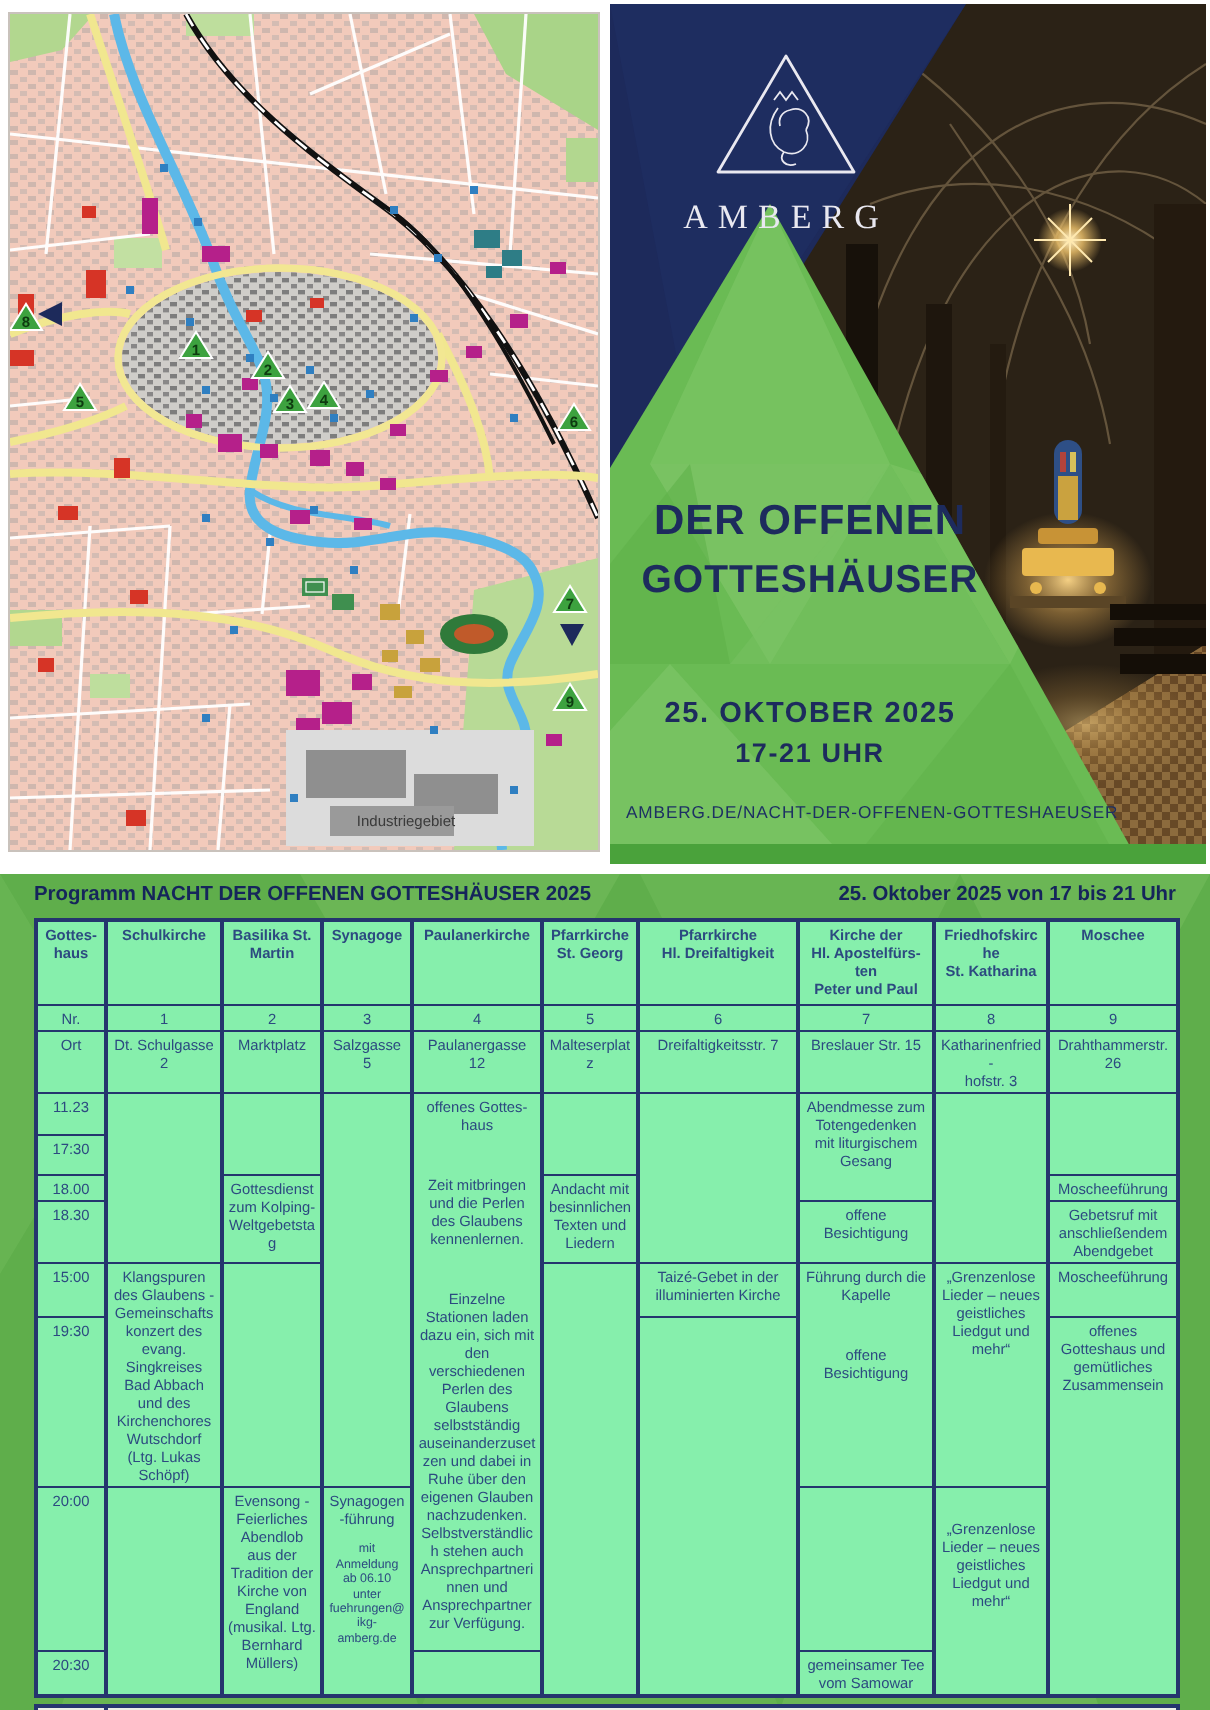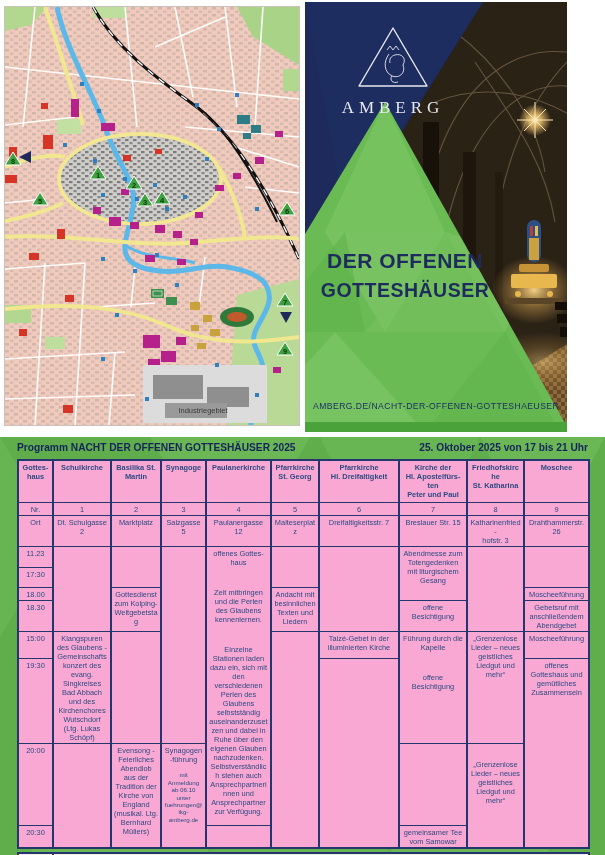--- a/index.html
+++ b/index.html
@@ -4,40 +4,40 @@
 <style>
   * { margin:0; padding:0; box-sizing:border-box; }
   body { font-family:"Liberation Sans", sans-serif; background:#fff; }
   .page { position:relative; width:605px; height:855px; background:#ffffff; overflow:hidden; }
 
   
   .map-panel { position:absolute; left:4px; top:6px; width:296px; height:420px; border:1px solid #c9c2bc; background:#f2cabb; }
   .map-panel svg { display:block; }
 
   
-  .flyer-panel { position:absolute; left:305px; top:2px; width:262px; height:430px; overflow:hidden; }
+  .flyer-panel { position:absolute; left:305px; top:2px; width:298px; height:430px; overflow:hidden; }
   .flyer-layer { position:absolute; left:0; top:0; width:298px; height:430px; }
   .flyer-logo-block { position:absolute; left:0px; top:22px; width:176px; text-align:center; z-index:4; }
   .flyer-logo-text { margin-top:4px; color:#e9e8f0; font-family:"Liberation Serif", serif; font-size:17px; letter-spacing:5px; }
   .flyer-headline { position:absolute; left:0; top:244px; width:200px; text-align:center; z-index:5; color:#1d2b5d; font-weight:bold; }
   .hl1 { font-size:22px; letter-spacing:1px; line-height:1.35; }
   .hl2 { font-size:21px; letter-spacing:0.5px; line-height:1.45; }
   .hl3 { font-size:19.5px; letter-spacing:0.5px; line-height:1.5; }
   .flyer-date { position:absolute; left:0; top:347px; width:200px; text-align:center; z-index:5; color:#1d2b5d; font-weight:bold; }
   .fd1 { font-size:14.5px; letter-spacing:0.8px; }
   .fd2 { font-size:13.5px; margin-top:4px; letter-spacing:0.8px; }
   .flyer-url { position:absolute; left:8px; top:399px; z-index:5; color:#1d3063; font-weight:normal; font-size:8.6px; letter-spacing:0.45px; }
 
   
   .program { position:absolute; left:0; top:437px; width:605px; height:418px; }
   .program-bg { position:absolute; left:0; top:0; }
   .program-title-row { position:absolute; left:17px; top:5px; width:571px; display:flex; justify-content:space-between; z-index:3;gap:46px; }
   .program-title-left, .program-title-right { color:#15255b; font-weight:bold; font-size:10.2px; }
   .tbl-wrap { position:absolute; left:17px; top:22px; z-index:3; }
-  table.tbl { border-collapse:collapse; table-layout:fixed; width:571px; background:#f9a8d4; border:2px solid #25356e; }
+  table.tbl { border-collapse:collapse; table-layout:fixed; width:571px; background:#86efac; border:2px solid #25356e; }
   table.tbl td { border:1px solid #25356e; border-left-width:2px; border-right-width:2px;
     padding:2px 2px 1px 2px; font-size:7.4px; line-height:1.22; color:#2c4a80;
     text-align:center; vertical-align:top; overflow:hidden; overflow-wrap:break-word; }
   td.hdr { font-weight:bold; color:#1d3a74; }
   td.ort-row { border-bottom-width:2px; }
   .pl { white-space:pre-line; }
   .cell-small { font-size:6.8px; line-height:1.18; }
   .cell-tiny { font-size:6.2px; line-height:1.2; margin-top:7px; }
   .gap-top { margin-top:21px; }
   .gap-top-lg { margin-top:14px; }
@@ -371,20 +371,24 @@
           <path d="M41,52 C38,56 42,60 47,58"></path>
         </g>
       </svg>
       <div class="flyer-logo-text">AMBERG</div>
     </div>
 
     <div class="flyer-headline">
       <div class="hl2">DER OFFENEN</div>
       <div class="hl3">GOTTESHÄUSER</div>
     </div>
+    <div class="flyer-date">
+      <div class="fd1">25. OKTOBER 2025</div>
+      <div class="fd2">17-21 UHR</div>
+    </div>
     <div class="flyer-url">AMBERG.DE/NACHT-DER-OFFENEN-GOTTESHAEUSER</div>
   </div>
 
   <div class="program">
     <svg class="program-bg" width="605" height="418" viewBox="0 0 605 418">
       <rect width="605" height="418" fill="#5fae4b"></rect>
       <polygon points="30,418 120,150 210,418" fill="#74bd5c" opacity="0.5"></polygon>
       <polygon points="210,418 300,200 390,418" fill="#6db757" opacity="0.5"></polygon>
       <polygon points="390,418 470,180 550,418" fill="#79c163" opacity="0.45"></polygon>
       <polygon points="150,0 230,140 310,0" fill="#7cc465" opacity="0.4"></polygon>

